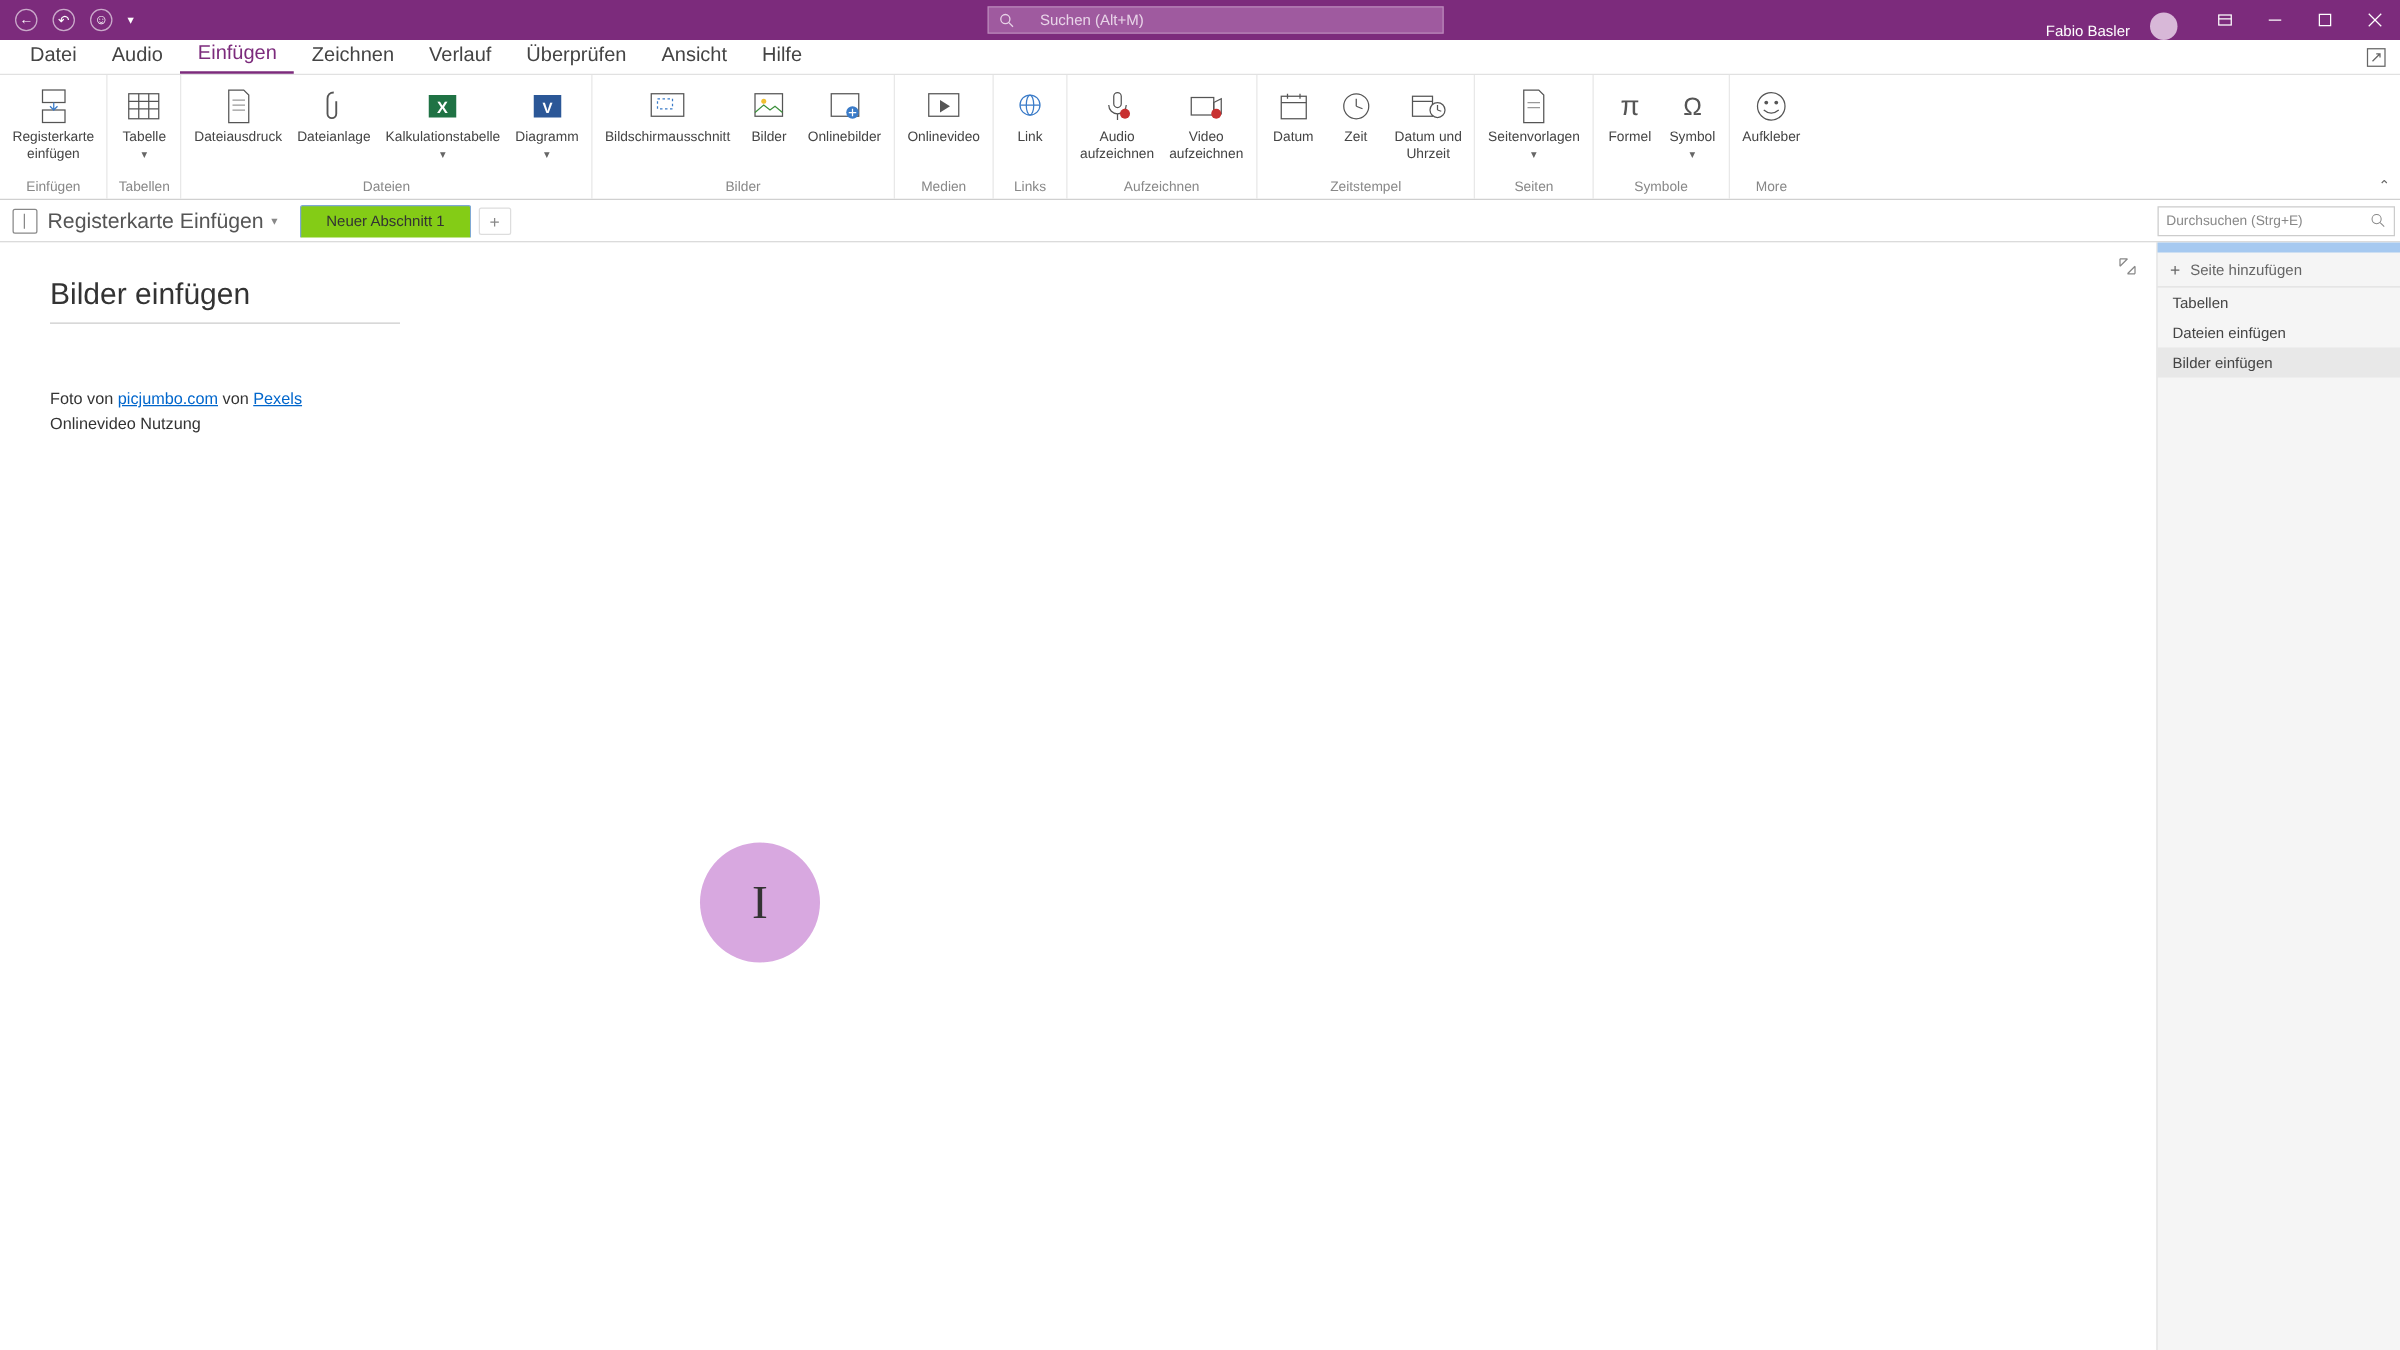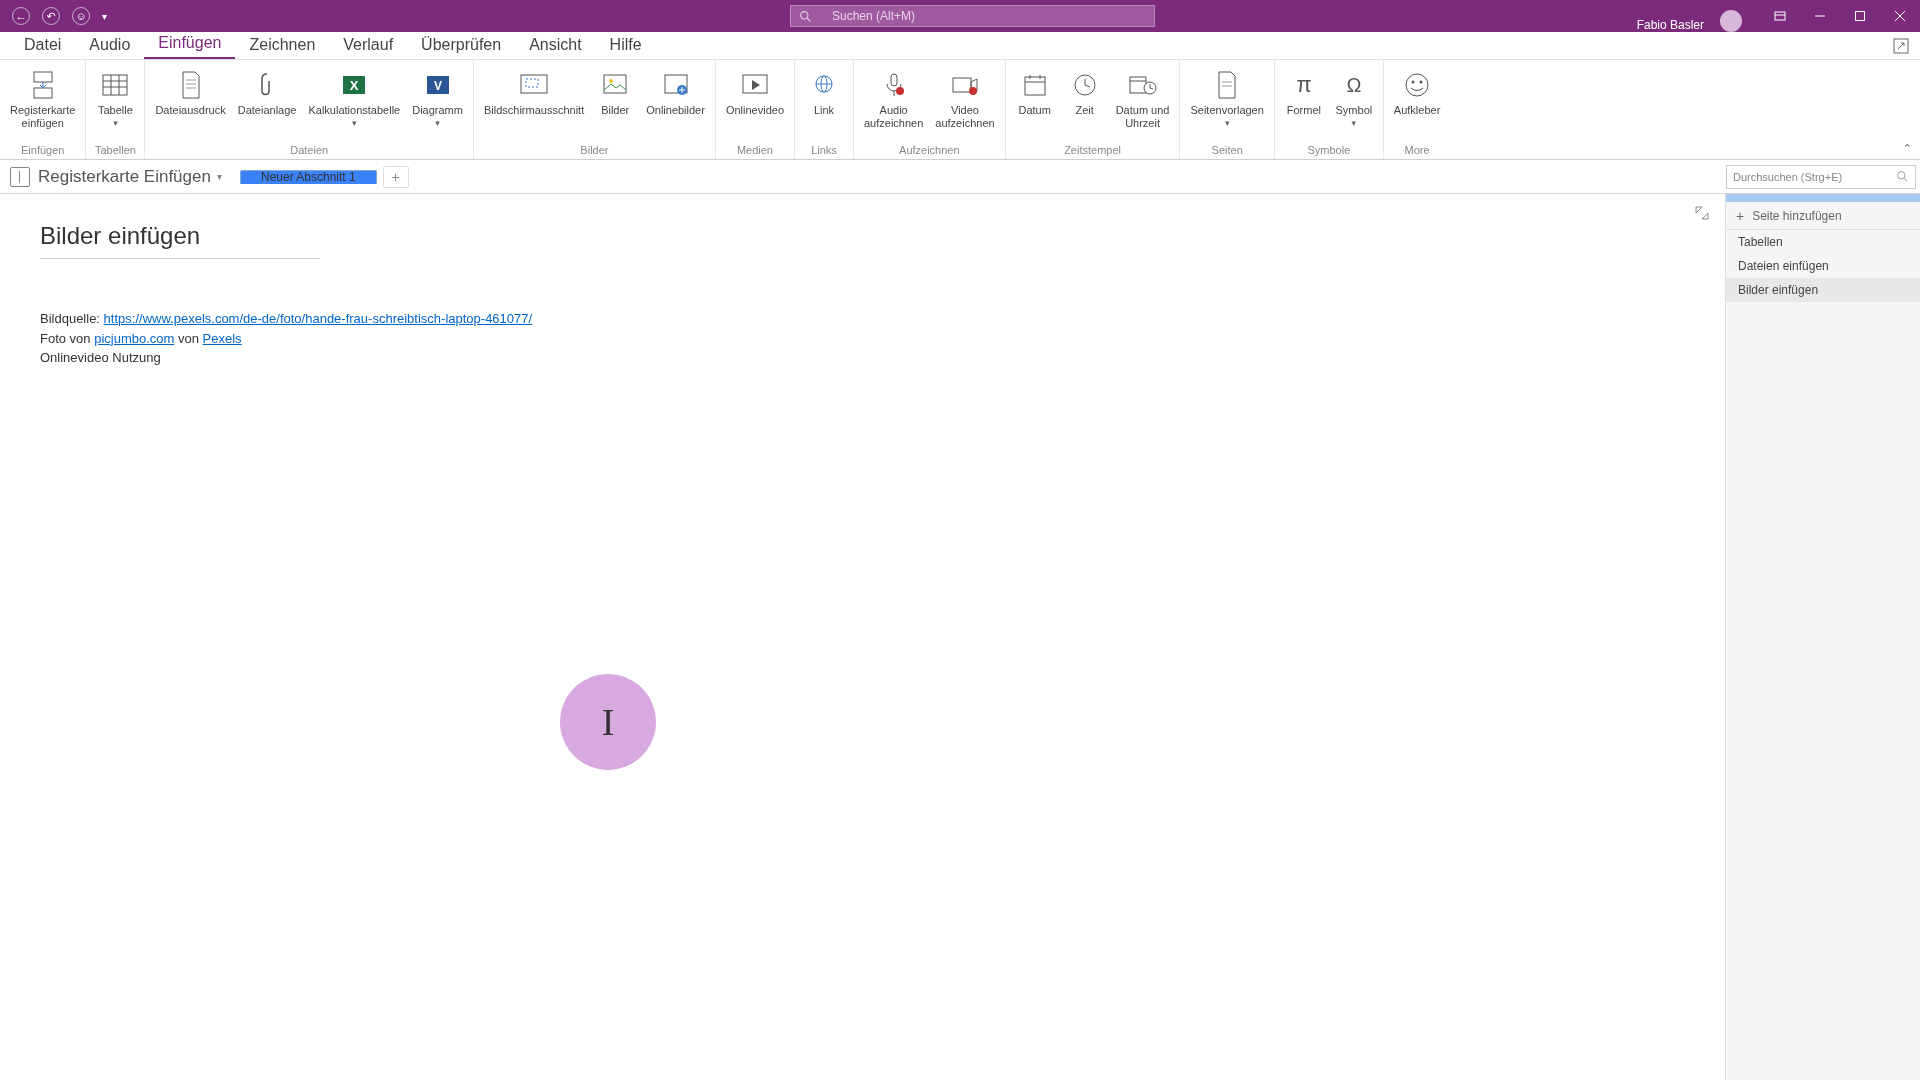--- a/index.html
+++ b/index.html
@@ -35,21 +35,21 @@
 .r-item .r-expand { font-size: 9px; color: #666; margin-top: 1px; }
 .r-group-lbl { font-size: 11px; color: #888; padding: 2px 0 3px; }
 .ribbon-collapse { position: absolute; right: 8px; bottom: 4px; font-size: 11px; color: #666; }
 
 
 .section-bar { height: 34px; background: #fff; display: flex; align-items: center; padding-left: 10px; border-bottom: 1px solid #d0d0d0; position: relative; text-align: right; }
 .nb-ico { width: 20px; height: 20px; border: 1.5px solid #888; border-radius: 2px; margin-right: 8px; position: relative; }
 .nb-ico::after { content:''; position:absolute; left:3px; top:3px; width:5px; height:12px; border-right:1px solid #888; }
 .nb-name { font-size: 17px; color: #555; margin-right: 6px; }
 .nb-drop { font-size: 10px; color: #888; margin-right: 18px; }
-.sec-tab { background: #3b82f6; height: 14px; padding: 0 20px; display: flex; align-items: center; font-size: 12px; color: #333; border-radius: 2px 2px 0 0; margin-right: 6px; border: 1px solid #7fa8d4; border-bottom: none; }
+.sec-tab { background: #84cc16; height: 26px; padding: 0 20px; display: flex; align-items: center; font-size: 12px; color: #333; border-radius: 2px 2px 0 0; margin-right: 6px; border: 1px solid #7fa8d4; border-bottom: none; }
 .sec-add { width: 26px; height: 22px; display:flex; align-items:center; justify-content:center; border: 1px solid #ddd; border-radius: 2px; color: #888; font-size: 14px; }
 .page-search { position: absolute; right: 4px; width: 190px; height: 24px; border: 1px solid #ccc; display: flex; align-items: center; padding: 0 6px; font-size: 11px; color: #888; justify-content: space-between; }
 
 
 .content-wrap { position: absolute; top: 194px; left: 0; right: 0; bottom: 0; display: flex; }
 .page-body { flex: 1; background: #fff; position: relative; padding: 28px 40px; }
 .page-title { font-size: 24px; color: #333; font-weight: 300; padding-bottom: 6px; }
 .page-title-line { width: 280px; border-bottom: 1px solid #ccc; margin-top: 2px; }
 .page-text { margin-top: 50px; font-size: 13px; color: #333; line-height: 1.5; }
 .page-text a { color: #0066cc; text-decoration: underline; }
@@ -427,23 +427,20 @@
   <div class="page-body">
     <div class="expand-ico">
         <svg viewBox="0 0 18 18">
           <path d="M3 9 L9 3 M3 3 h6 M3 3 v6 M15 9 L9 15 M15 15 h-6 M15 15 v-6" fill="none" stroke="#888"></path>
         </svg>
       </div>
     <div class="page-title">Bilder einfügen</div>
     <div class="page-title-line"></div>
     <div class="page-text">
       <div>
-        <span>Bildquelle: </span><a href="#">https://www.pexels.com/de-de/foto/hande-frau-schreibtisch-laptop-461077/</a>
-      </div>
-      <div>
         <span>Foto von </span><a href="#">picjumbo.com</a><span> von </span><a href="#">Pexels</a>
       </div>
       <div>Onlinevideo Nutzung</div>
     </div>
     <div class="cursor-circle">
       <span class="ibeam">I</span>
     </div>
   </div>
   <div class="page-list">
     <div class="pl-header-strip"></div>

